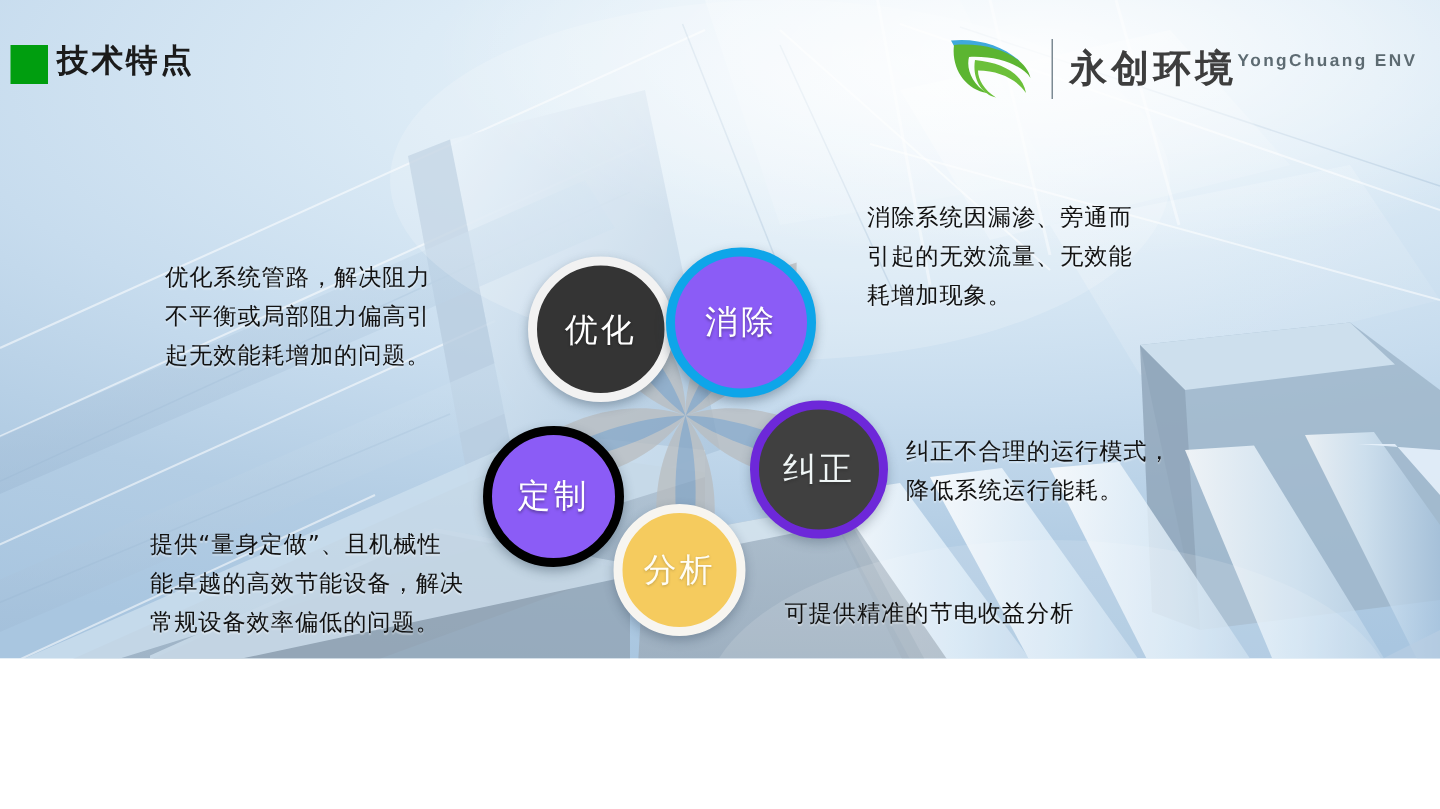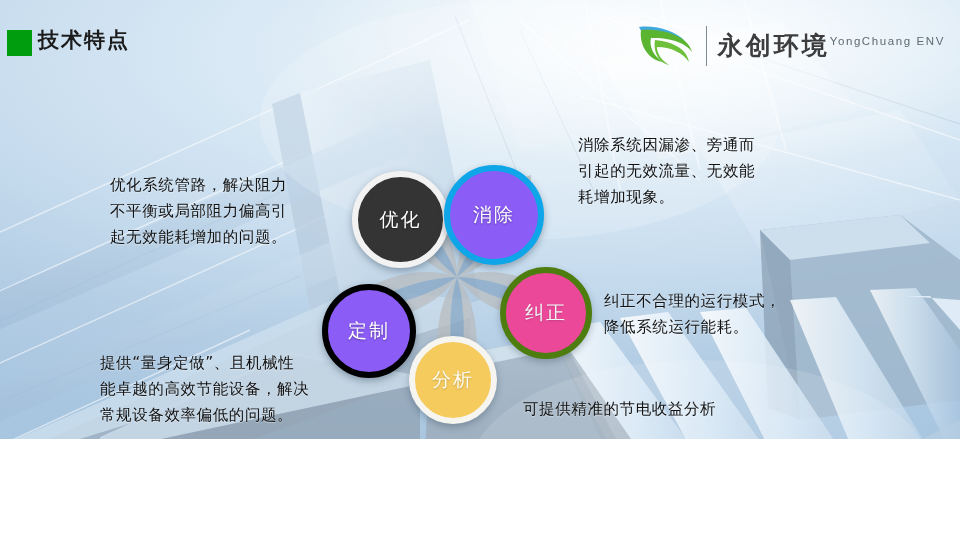--- a/index.html
+++ b/index.html
@@ -44,41 +44,41 @@
   
   .logo{position:absolute;right:15px;top:20px;height:52px;display:flex;align-items:center;}
   .logo-mark{width:62px;height:48px;position:relative;flex:0 0 auto;}
   .logo-div{width:1px;height:40px;background:#7c8a93;margin:0 11px 0 9px;}
   .logo-txt{display:flex;flex-direction:row;justify-content:center;}
   .logo-cn{
     font-size:25px;font-weight:bold;color:#3d3d3d;letter-spacing:3px;line-height:1.05;
     font-family:"DejaVu Sans","Liberation Sans",sans-serif;
   }
   .logo-en{
-    font-size:11.5px;font-weight:normal;color:#5d6b72;letter-spacing:1.6px;line-height:1.2;
+    font-size:11.5px;font-weight:bold;color:#5d6b72;letter-spacing:1.6px;line-height:1.2;
     margin-top:2px;
     font-family:"Liberation Sans",sans-serif;
   }
 
   
   .circle{
     position:absolute;border-radius:50%;
     display:flex;align-items:center;justify-content:center;
     box-sizing:border-box;
   }
   .circle .lbl{
-    color:#fff;font-size:19px;letter-spacing:2px;
+    color:#fff;font-size:22px;letter-spacing:2px;
     font-family:"DejaVu Sans","Liberation Sans",sans-serif;
     text-shadow:0 1px 2px rgba(0,0,0,.35);
     pointer-events:none;
   }
   .c-opt{left:352px;top:171px;width:97px;height:97px;background:#343434;border:6px solid #f2f2f2;box-shadow:0 3px 7px rgba(40,60,80,.38);}
   .c-rem{left:444px;top:165px;width:100px;height:100px;background:#8b5cf6;border:6px solid #0ea5e9;box-shadow:0 3px 7px rgba(40,60,80,.38);}
   .c-cus{left:322px;top:284px;width:94px;height:94px;background:#8b5cf6;border:6px solid #000000;box-shadow:0 3px 7px rgba(40,60,80,.38);}
-  .c-cor{left:500px;top:267px;width:92px;height:92px;background:#ec4899;border:6px solid #4d7c0f;box-shadow:0 3px 7px rgba(40,60,80,.30);}
+  .c-cor{left:500px;top:267px;width:92px;height:92px;background:#404040;border:6px solid #6d28d9;box-shadow:0 3px 7px rgba(40,60,80,.30);}
   .c-ana{left:409px;top:336px;width:88px;height:88px;background:#f5cb5e;border:6px solid #f7f5f0;box-shadow:0 3px 7px rgba(40,60,80,.32);}
 
   .c-cor .lbl{color:#f0f6f6;text-shadow:0 1px 2px rgba(0,0,0,.20);}
   .c-ana .lbl{color:#fffdf4;text-shadow:0 1px 2px rgba(0,0,0,.22);}
 
   
   .note{
     position:absolute;
     color:#121212;
     font-size:15.5px;

